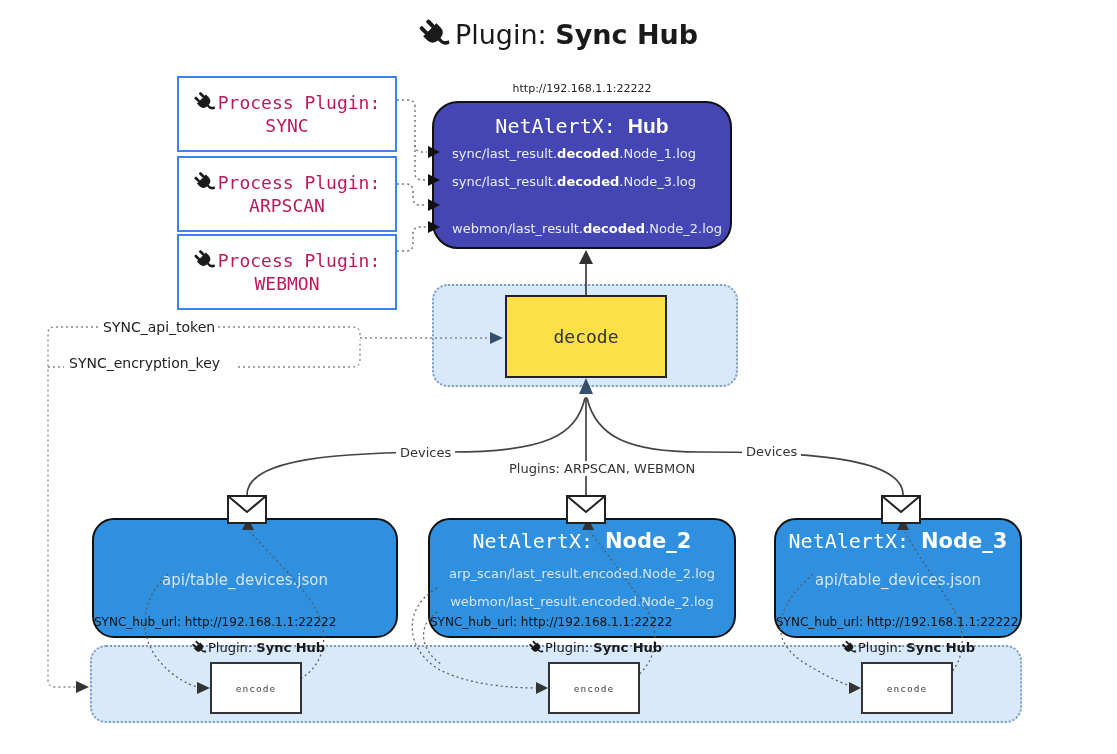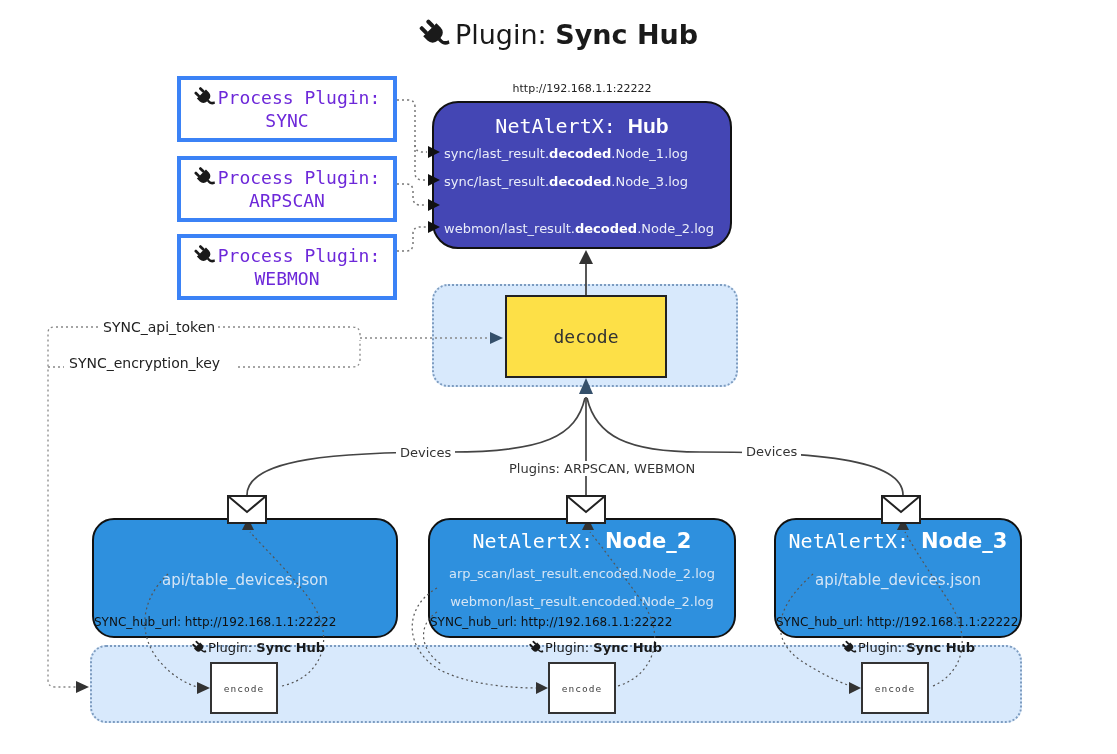--- a/index.html
+++ b/index.html
@@ -10,33 +10,33 @@
   .canvas{position:relative;width:1117px;height:754px;background:#fff;overflow:hidden;
           font-family:"DejaVu Sans","Liberation Sans",sans-serif;color:var(--ink)}
   .abs{position:absolute}
   .mono{font-family:"DejaVu Sans Mono","Liberation Mono",monospace}
 
   
   .page-title{left:0;right:0;top:18px;text-align:center;font-size:27px;color:#1a1a1a}
   .page-title .plug{width:32px;height:32px;vertical-align:-6px;margin-right:4px}
 
   
-  .pbox{left:177px;width:220px;height:66px;border:4px solid #3b82f6;background:#fff;
+  .pbox{left:177px;width:220px;height:76px;border:2px solid #3b82f6;background:#fff;
         display:flex;flex-direction:column;align-items:center;justify-content:center;
-        font-family:"DejaVu Sans Mono","Liberation Mono",monospace;font-size:18px;color:#6d28d9;line-height:1.3}
+        font-family:"DejaVu Sans Mono","Liberation Mono",monospace;font-size:18px;color:#be185d;line-height:1.3}
   .pbox .row{display:flex;align-items:center}
   .pbox .plug{width:22px;height:22px;margin-right:2px}
 
   
   .hub-url{left:432px;width:300px;top:82px;text-align:center;font-size:11px;color:#222}
   .hub{left:432px;top:101px;width:300px;height:148px;background:var(--hub);
        border:2px solid #111;border-radius:26px;color:#fff}
   .hub-title{position:absolute;top:11px;left:0;width:100%;text-align:center;font-size:20px}
   .hub-title b{font-size:21px}
-  .hub-line{position:absolute;left:10px;width:288px;font-size:13px;color:#e9edf9;white-space:nowrap}
+  .hub-line{position:absolute;left:18px;width:288px;font-size:13px;color:#e9edf9;white-space:nowrap}
   .hub-line b{color:#fff}
 
   
   .decode-panel{left:432px;top:284px;width:306px;height:103px;background:var(--panel);
                 border:2px dotted var(--panel-border);border-radius:16px}
   .decode-box{left:505px;top:295px;width:162px;height:83px;background:#fde047;border:2px solid #222;
               display:flex;align-items:center;justify-content:center;font-size:18px;color:#333;z-index:4}
 
   
   .tok{font-size:14px;color:#222;background:#fff;padding:0 3px;white-space:nowrap;z-index:3}
@@ -50,21 +50,21 @@
   .node-title b{font-size:21px}
   .node-line{position:absolute;left:0;width:100%;text-align:center;font-size:15px;color:#d5e5f5;white-space:nowrap}
   .node-line.small{font-size:13px}
   .node-url{position:absolute;bottom:7px;left:0;width:100%;font-size:12px;color:#111}
 
   
   .bottom-panel{left:90px;top:645px;width:932px;height:78px;background:var(--panel);
                 border:2px dotted var(--panel-border);border-radius:16px;z-index:0}
   .enc-label{top:640px;font-size:13px;color:#1a1a1a;z-index:3;white-space:nowrap}
   .enc-label .plug{width:15px;height:15px;vertical-align:-3px;margin-right:1px}
-  .encode-box{top:662px;width:68px;height:52px;background:#fff;border:2px solid #333;z-index:3;
+  .encode-box{top:662px;width:92px;height:52px;background:#fff;border:2px solid #333;z-index:3;
               display:flex;align-items:center;justify-content:center;
               font-size:9.5px;letter-spacing:1px;color:#444}
 
   .envelope{top:495px;width:40px;height:29px;z-index:5}
 
   svg.layer{position:absolute;left:0;top:0;z-index:2}
   .plug{display:inline-block}
 </style>
 </head>
 <body>

